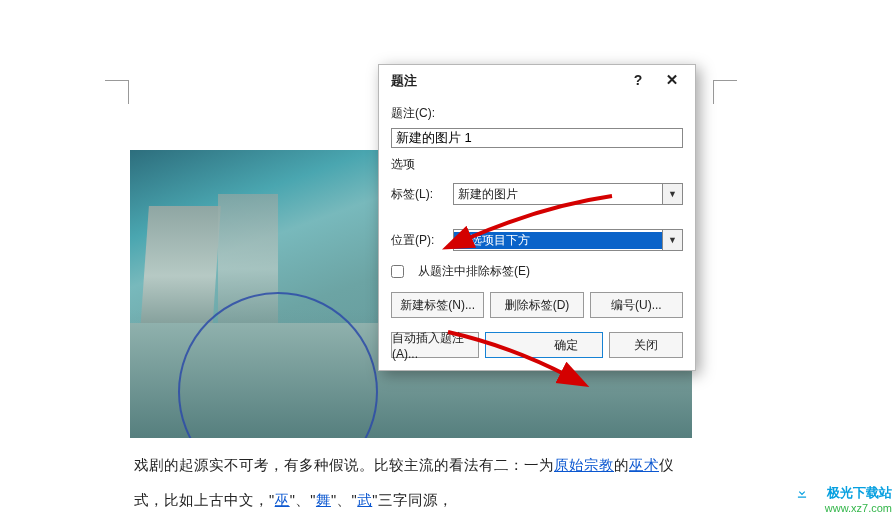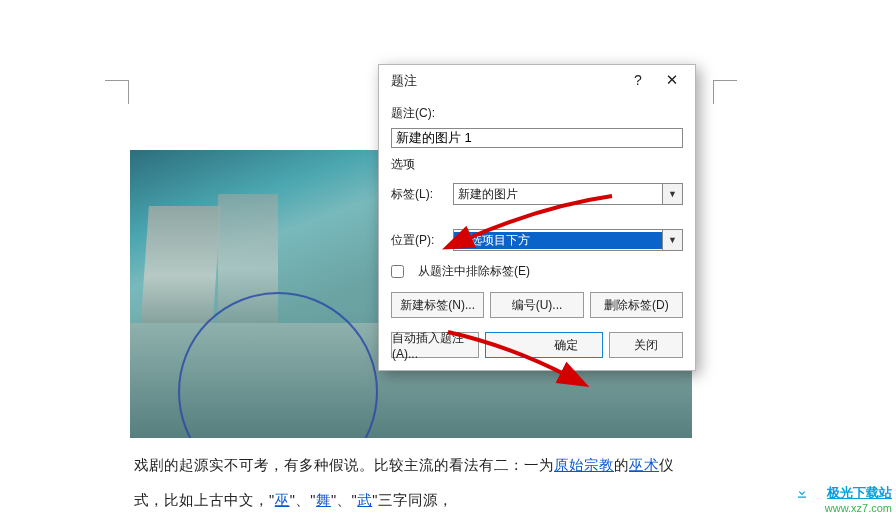--- a/index.html
+++ b/index.html
@@ -15,21 +15,21 @@
   .bldg { position: absolute; background: linear-gradient(180deg, #8fa6a3 0%, #b6c9c4 50%, #6f8e8a 100%); }
   .b1 { left: 14px; top: 56px; width: 72px; height: 140px; transform: skewX(-4deg); }
   .b2 { left: 88px; top: 44px; width: 60px; height: 150px; opacity: .75; }
   .b3 { right: 70px; top: 36px; width: 80px; height: 160px; opacity: .85; }
   .b4 { right: 22px; top: 72px; width: 44px; height: 120px; opacity: .7; }
   .roof { position: absolute; left: 0; right: 0; bottom: 0; height: 115px; background: linear-gradient(180deg, #8fb1ad 0%, #567f7e 100%); }
   .circle { position: absolute; left: 48px; bottom: -54px; width: 200px; height: 200px; border: 2px solid #2d4ba8; border-radius: 50%; opacity: .85; }
   .body-text { position: absolute; left: 134px; top: 448px; width: 565px; font-size: 14.5px; line-height: 2.4; color: #222; letter-spacing: .5px; }
   .body-text a { color: #0b57d0; text-decoration: underline; }
   .dialog { position: absolute; top: 64px; left: 378px; width: 318px; background: #fff; border: 1px solid #b7b7b7; box-shadow: 4px 4px 14px rgba(0,0,0,.35); font-size: 12px; color: #222; }
-  .dlg-title { height: 32px; line-height: 32px; padding: 0 6px 0 12px; font-size: 13px; display: flex; align-items: center; }
+  .dlg-title { height: 32px; line-height: 32px; padding: 0 6px 0 12px; font-size: 13px; display: flex; align-items: center; font-weight: bold; }
   .dlg-title .spacer { flex: 1; }
   .title-btn { width: 34px; height: 26px; text-align: center; line-height: 24px; font-size: 15px; font-family: Segoe UI, sans-serif; }
   .title-btn.help { font-size: 14px; }
   .dlg-body { padding: 4px 12px 12px; }
   .lblrow { margin: 4px 0; }
   .lblrow span { }
   .dlg-input { width: 100%; height: 20px; border: 1px solid #888; padding: 0 4px; font-size: 13px; margin-top: 2px; }
   .sect-lbl { margin-top: 8px; }
   .grid2 { display: grid; grid-template-columns: 62px 1fr; align-items: center; row-gap: 24px; margin-top: 10px; }
   .combo { position: relative; height: 22px; border: 1px solid #888; background: #fff; display: flex; align-items: center; }
@@ -39,21 +39,21 @@
   .chkrow { margin-top: 12px; display: flex; align-items: center; gap: 14px; }
   .chkrow input { width: 13px; height: 13px; }
   .btnrow { margin-top: 12px; display: flex; gap: 6px; }
   .btnrow .btn, .btnrow2 .btn { flex: 1; height: 26px; border: 1px solid #999; background: #f6f6f6; font-size: 12px; display: flex; align-items: center; justify-content: center; }
   .btnrow2 { margin-top: 14px; display: flex; gap: 6px; }
   .btnrow2 .wide { flex: 1.2; }
   .btn.primary { border: 1.5px solid #1682d4; padding-left: 44px; }
   .arrow { position: absolute; pointer-events: none; }
   .arrow svg { overflow: visible; }
   .watermark { position: absolute; right: 4px; bottom: 2px; text-align: right; font-family: Segoe UI, sans-serif; }
-  .watermark .wm1 { font-size: 13px; font-weight: 700; color: #07a0e0; display: flex; align-items: center; justify-content: flex-end; gap: 18px; text-decoration: underline; }
+  .watermark .wm1 { font-size: 13px; font-weight: 700; color: #07a0e0; display: flex; align-items: center; justify-content: flex-end; gap: 18px; }
   .watermark .wm2 { font-size: 11px; color: #33b64a; }
 </style>
 </head>
 <body>
 
 <div class="page">
   <div class="doc-frame">
     <div class="crop-tl"></div>
     <div class="crop-tr"></div>
   </div>
@@ -98,22 +98,22 @@
         </div>
       </div>
 
       <label class="chkrow">
         <input type="checkbox" style="">
         <span>从题注中排除标签(E)</span>
       </label>
 
       <div class="btnrow">
         <div class="btn">新建标签(N)...</div>
+        <div class="btn">删除标签(D)</div>
         <div class="btn">编号(U)...</div>
-        <div class="btn">删除标签(D)</div>
       </div>
 
       <div class="btnrow2">
         <div class="btn wide">自动插入题注(A)...</div>
         <div class="btn primary">确定</div>
         <div class="btn">关闭</div>
       </div>
     </div>
   </div>
 

